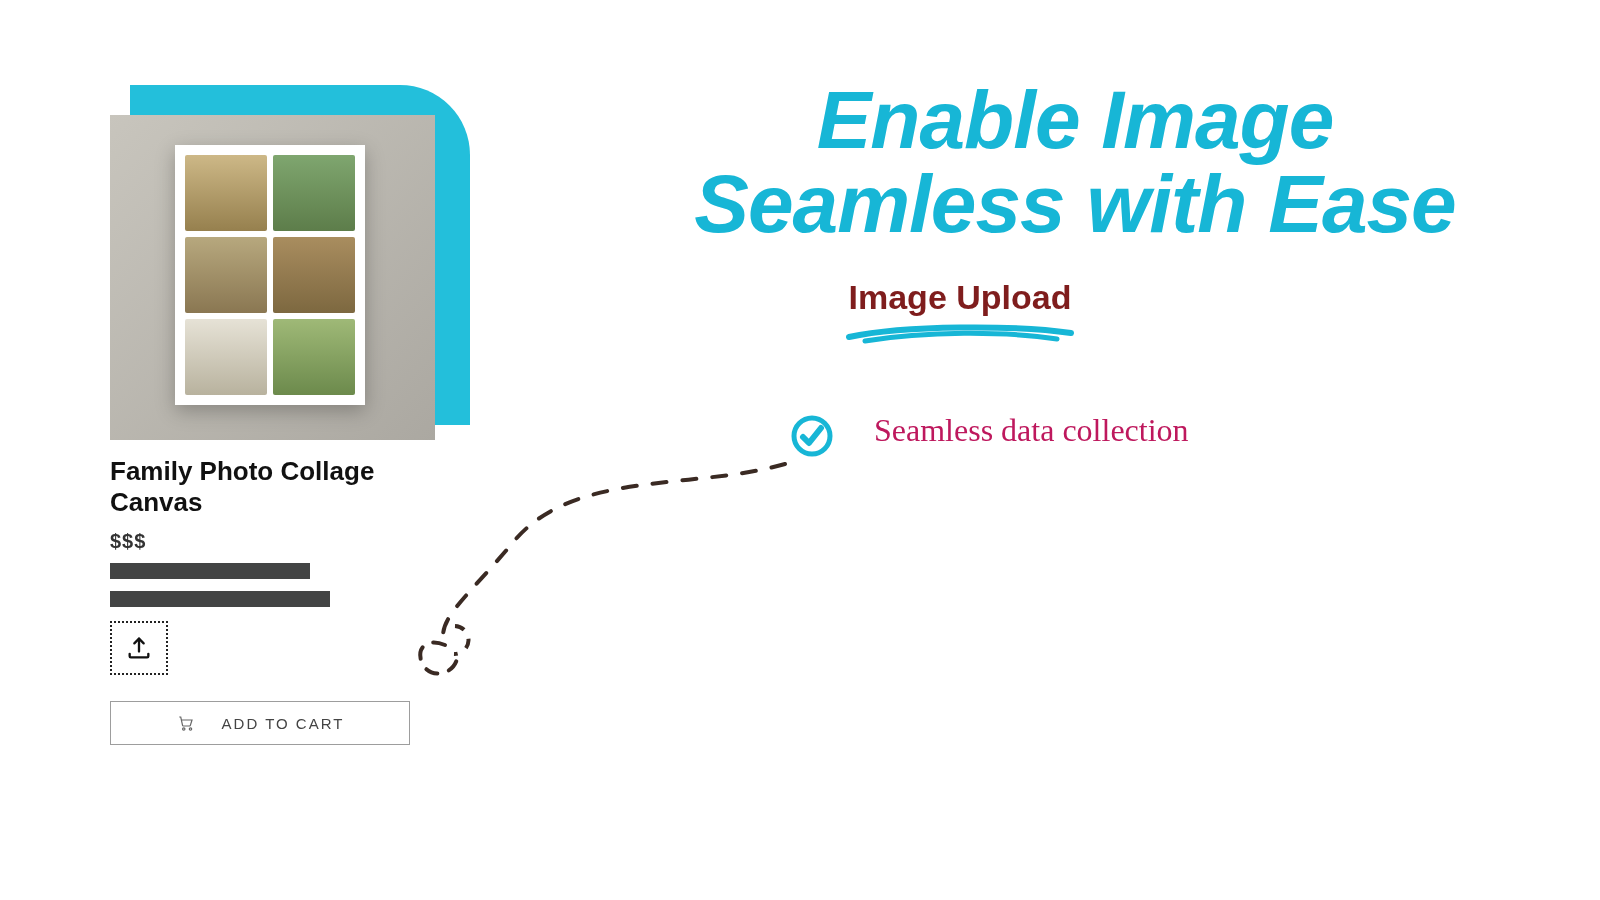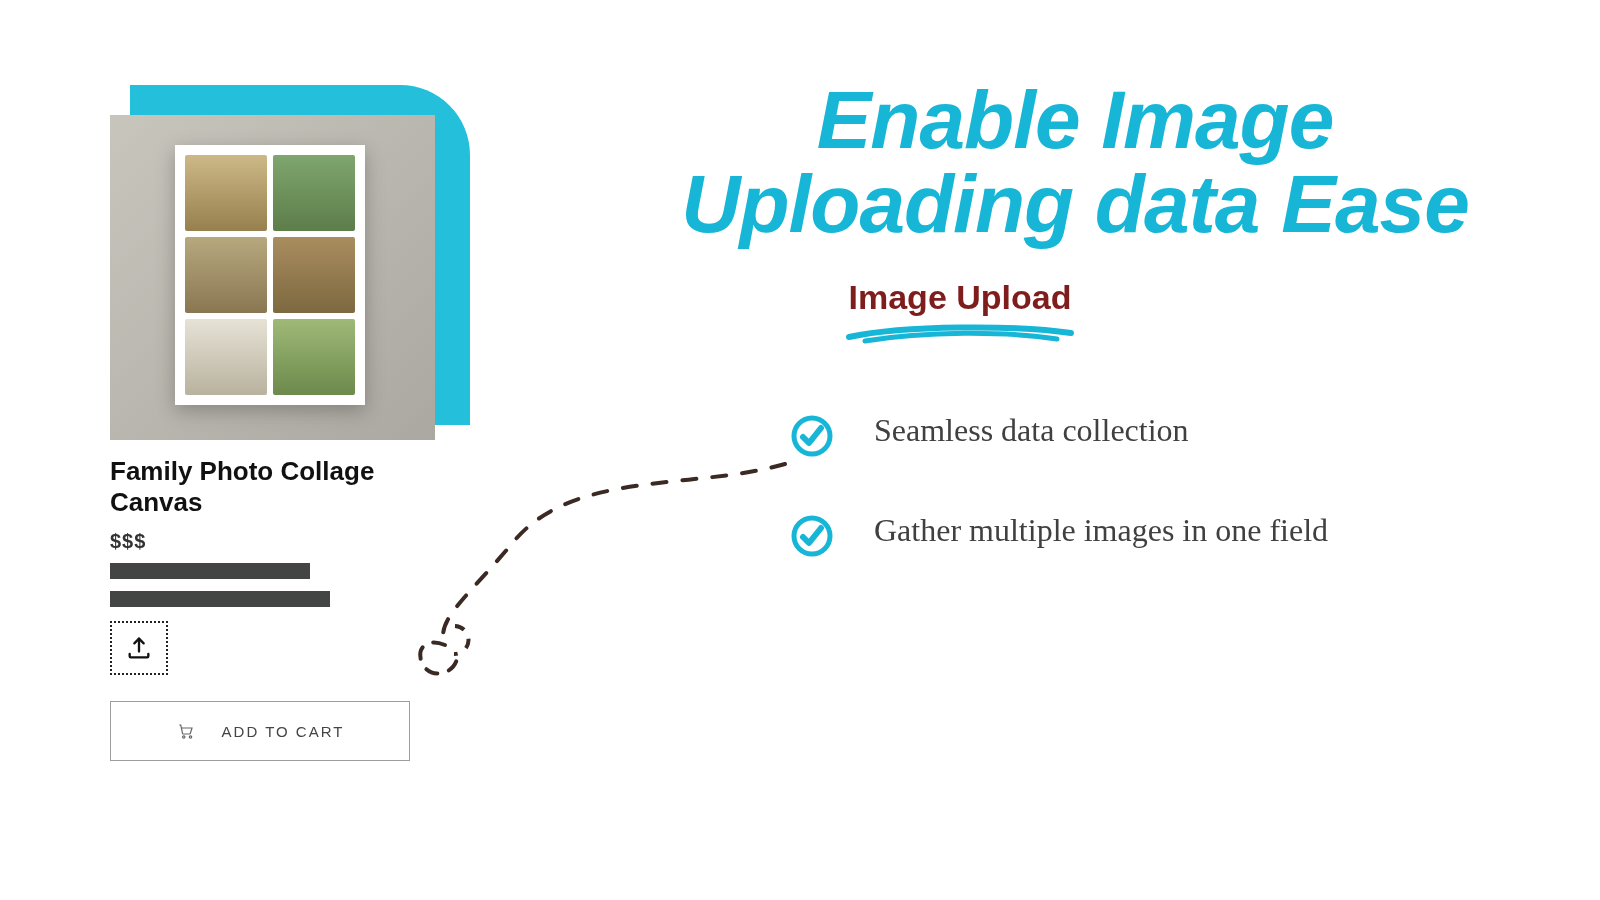--- a/index.html
+++ b/index.html
@@ -66,21 +66,21 @@
   .bar.w2 { width: 220px; margin-top: 12px; }
   .upload-label { margin-top: 18px; font-size: 17px; color: #333; }
   .upload-box {
     margin-top: 14px;
     width: 58px; height: 54px;
     border: 2px dotted #222;
     display: flex; align-items: center; justify-content: center;
   }
   .cart-btn {
     margin-top: 26px;
-    width: 300px; height: 60px;
+    width: 300px; height: 44px;
     border: 1px solid #9d9d9d;
     background: #fff;
     display: flex; align-items: center; justify-content: center;
     gap: 26px;
     font-size: 15px; letter-spacing: 2px; color: #444;
     cursor: pointer;
   }
 
   
   .headline {
@@ -110,21 +110,21 @@
     left: 790px; top: 410px;
     width: 700px;
   }
   .feat {
     display: flex; align-items: flex-start; gap: 40px;
     margin-bottom: 52px;
   }
   .feat .check { flex: 0 0 44px; margin-top: 4px; }
   .feat .txt {
     font-family: Georgia, "Times New Roman", serif;
-    font-size: 32px; color: #404040; line-height: 1.28;
+    font-size: 32px; color: #be185d; line-height: 1.28;
   }
 
   
   .arrow {
     position: absolute;
     left: 395px; top: 450px;
     pointer-events: none;
   }
 </style>
 </head>
@@ -164,47 +164,40 @@
           <path d="M3 4h2l2.4 11.2a1 1 0 0 0 1 .8h8.4a1 1 0 0 0 1-.8L20 8H6"></path>
         </svg>
         <span>ADD TO CART</span>
       </button>
     </div>
   </div>
 
   <div class="headline">
     <h1>
       <span>Enable Image</span><br>
-      <span>Uploading data Ease</span>
+      <span>Seamless with Ease</span>
     </h1>
   </div>
 
   <div class="sub">
     <h2>Image Upload</h2>
     <svg class="scribble" width="230" height="28" viewBox="0 0 230 28">
       <path d="M4 18 C 60 6, 170 6, 226 14" stroke="#17b6d6" stroke-width="6" fill="none" stroke-linecap="round"></path>
       <path d="M20 22 C 80 12, 160 12, 212 20" stroke="#17b6d6" stroke-width="5" fill="none" stroke-linecap="round"></path>
     </svg>
   </div>
 
   <div class="features">
     <div class="feat">
       <svg class="check" width="44" height="44" viewBox="0 0 44 44">
         <circle cx="22" cy="22" r="18" fill="none" stroke="#17b6d6" stroke-width="5"></circle>
         <path d="M13 23 l6 6 12-15" fill="none" stroke="#17b6d6" stroke-width="6" stroke-linecap="round" stroke-linejoin="round"></path>
       </svg>
       <div class="txt">Seamless data collection</div>
     </div>
-    <div class="feat">
-      <svg class="check" width="44" height="44" viewBox="0 0 44 44">
-        <circle cx="22" cy="22" r="18" fill="none" stroke="#17b6d6" stroke-width="5"></circle>
-        <path d="M13 23 l6 6 12-15" fill="none" stroke="#17b6d6" stroke-width="6" stroke-linecap="round" stroke-linejoin="round"></path>
-      </svg>
-      <div class="txt">Gather multiple images in one field</div>
-    </div>
   </div>
 
   <svg class="arrow" width="400" height="260" viewBox="0 0 400 260">
     <path d="M390 14 C 300 40, 180 20, 120 90 C 70 150, 40 170, 50 195" fill="none" stroke="#3a2a23" stroke-width="4" stroke-linecap="round" stroke-dasharray="14 16"></path>
     <path d="M50 195 c -20 -8 -30 5 -22 20 c 8 14 30 10 34 -6" fill="none" stroke="#3a2a23" stroke-width="4" stroke-linecap="round" stroke-dasharray="12 12"></path>
     <path d="M60 176 a14 14 0 1 1 -1 28" fill="none" stroke="#3a2a23" stroke-width="4" stroke-dasharray="10 10"></path>
   </svg>
 
 </div>
 

